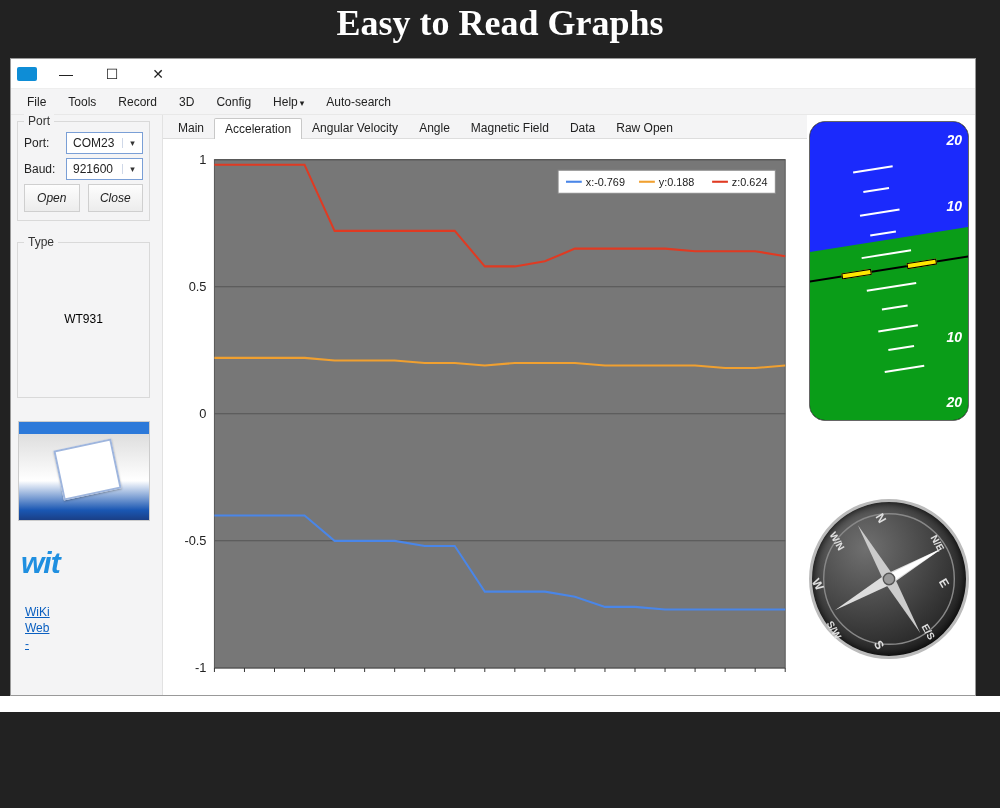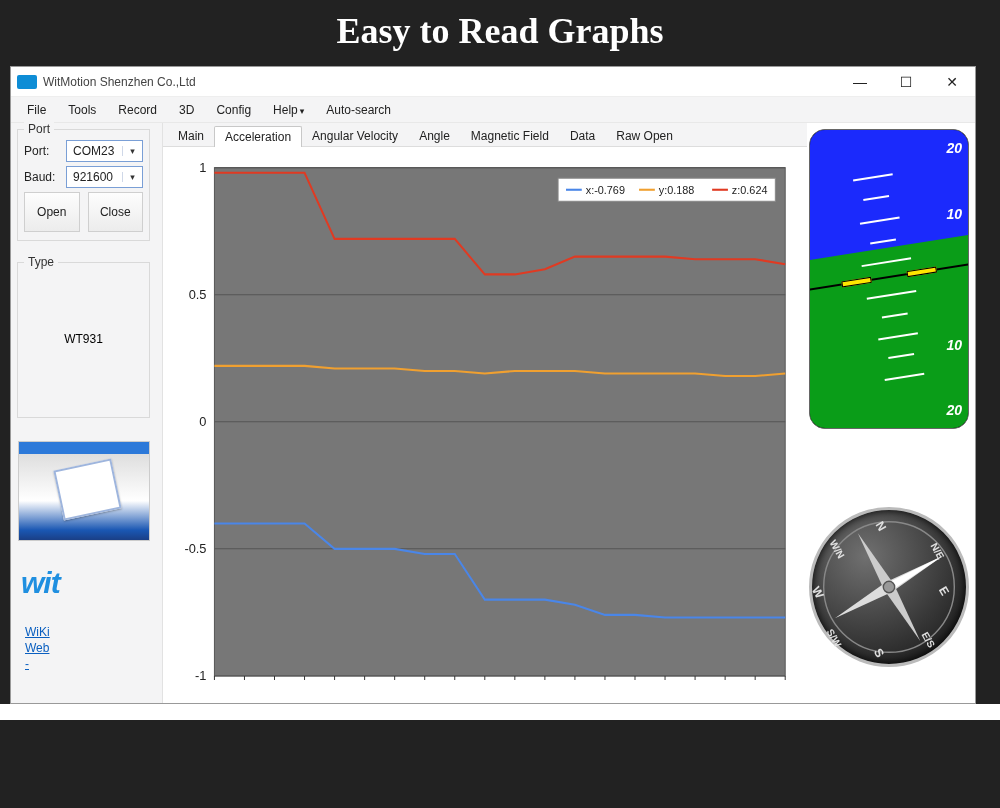--- a/index.html
+++ b/index.html
@@ -5,21 +5,21 @@
   * { box-sizing: border-box; }
   html, body {
     margin: 0; padding: 0;
     font-family: "Segoe UI", Tahoma, Arial, sans-serif;
     background: #222;
     width: 1000px;
   }
   .promo {
     color: #fff;
     text-align: center;
-    padding: 10px 0 14px 0;
+    padding: 2px 0 14px 0;
     font-family: "Times New Roman", serif;
   }
   .promo h1 { margin: 0; font-size: 36px; font-weight: bold; }
   .promo p  { margin: 6px 0 0; font-size: 26px; line-height: 1.3; }
   .app-window {
     width: 966px;
     height: 638px;
     background: #fff;
     margin: 0 0 0 10px;
     border: 1px solid #999;
@@ -117,25 +117,25 @@
   }
   .form-select .caret {
     width: 16px; text-align: center;
     color: #333; font-size: 9px;
     border-left: 1px solid #cfd8e8;
     padding-left: 4px;
   }
   .btn-row { display: flex; gap: 8px; margin-top: 4px; }
   .btn {
     flex: 1;
-    height: 40px;
+    height: 28px;
     border: 1px solid #cfcfcf;
     background: linear-gradient(#fdfdfd,#ececec);
     font-size: 12px;
-    display: flex; align-items: center; justify-content: center;
+    display: flex; align-items: center; justify-content: center; font-style: italic;
   }
   .type-box {
     height: 140px;
     display: flex; align-items: center; justify-content: center;
     font-size: 12px;
     color: #000000;
   }
   .product-img {
     width: 132px; height: 100px;
     background: linear-gradient(180deg,#2c79d9 0%, #2c79d9 12%, #dedede 12%, #ffffff 60%, #1a57b3 90%, #1a3f86 100%);
@@ -326,21 +326,20 @@
 <body>
 
 <div class="promo">
   <h1>Easy to Read Graphs</h1>
 </div>
 
 <div class="app-window">
 
   <div class="titlebar">
     <div class="logo"></div>
-    <div class="title">WitMotion Shenzhen Co.,Ltd</div>
     <div class="win-controls">
       <div class="win-btn">—</div>
       <div class="win-btn">☐</div>
       <div class="win-btn">✕</div>
     </div>
   </div>
 
   <div class="menubar">
     <div class="menu-item">File</div>
     <div class="menu-item">Tools</div>

